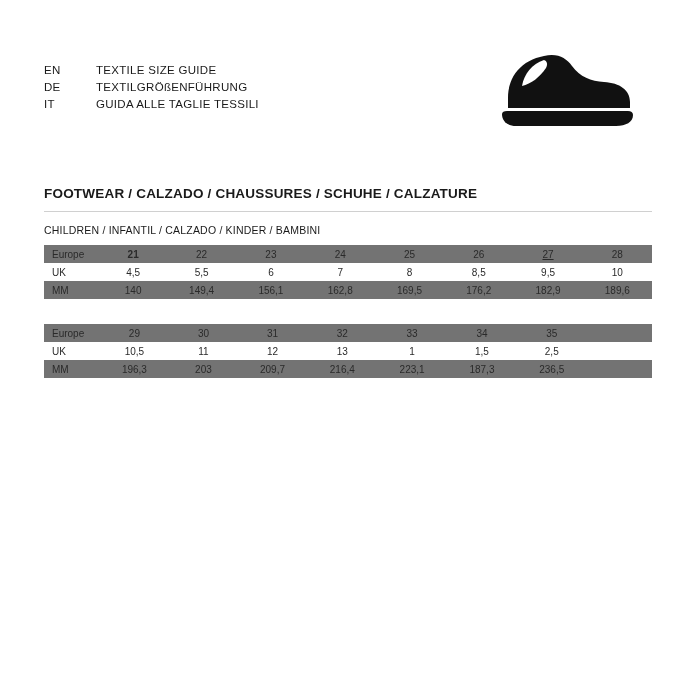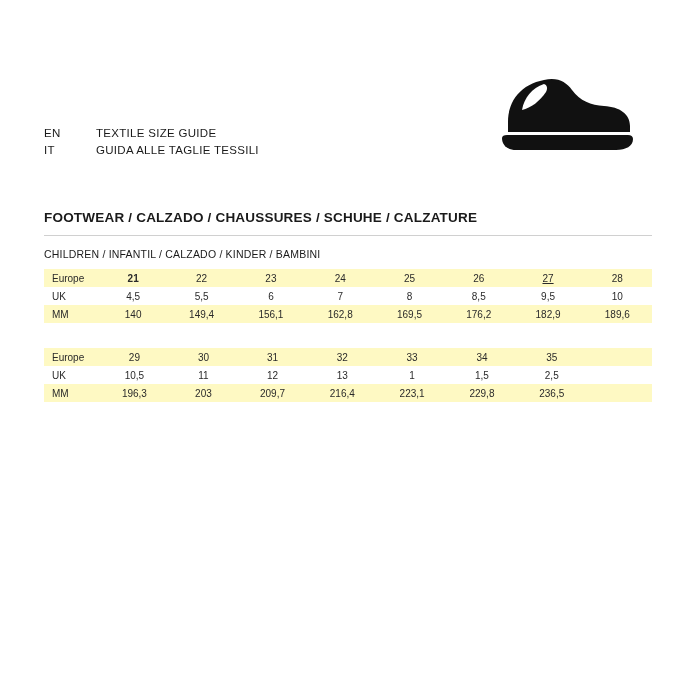--- a/index.html
+++ b/index.html
@@ -21,22 +21,21 @@
     width: 700px;
     height: 700px;
     box-sizing: border-box;
     padding: 40px 48px 0 44px;
   }
 
   
   .header {
     display: flex;
     justify-content: space-between;
-    align-items: flex-end;
-    margin-top: 24px;
+    align-items: center;
   }
   .lang-table {
     border-collapse: collapse;
     font-size: 11.5px;
     letter-spacing: 0.3px;
   }
   .lang-table td {
     padding: 2.5px 0;
     vertical-align: top;
     white-space: nowrap;
@@ -78,21 +77,21 @@
 
   
   .size-table {
     border-collapse: collapse;
     margin-top: 9px;
     font-size: 10px;
     color: #2a2a2a;
   }
   .size-table tr.row-head td,
   .size-table tr.row-mm td {
-    background: #fef9c3;
+    background: #737373;
   }
   .size-table tr.row-uk td {
     background: #ffffff;
   }
   .size-table td {
     height: 18px;
     padding: 0 4px;
     text-align: center;
     white-space: nowrap;
   }
@@ -109,20 +108,24 @@
 <body>
 
 <div class="page">
 
   <div class="header">
     <table class="lang-table">
       <tbody>
         <tr>
           <td class="lang-code">EN</td>
           <td class="lang-text">TEXTILE SIZE GUIDE</td>
+        </tr>
+        <tr>
+          <td class="lang-code">DE</td>
+          <td class="lang-text">TEXTILGRÖßENFÜHRUNG</td>
         </tr>
         <tr>
           <td class="lang-code">IT</td>
           <td class="lang-text">GUIDA ALLE TAGLIE TESSILI</td>
         </tr>
       </tbody>
     </table>
 
     <div class="shoe-icon">
       <svg width="146" height="84" viewBox="0 0 146 84" xmlns="http://www.w3.org/2000/svg">
@@ -201,20 +204,20 @@
         <td style="width: 70px;">2,5</td>
         <td style="width: 70px;"></td>
       </tr>
       <tr class="row-mm">
         <td class="rowlabel">MM</td>
         <td style="width: 70px;">196,3</td>
         <td style="width: 70px;">203</td>
         <td style="width: 70px;">209,7</td>
         <td style="width: 70px;">216,4</td>
         <td style="width: 70px;">223,1</td>
-        <td style="width: 70px;">229,8</td>
+        <td style="width: 70px;">187,3</td>
         <td style="width: 70px;">236,5</td>
         <td style="width: 70px;"></td>
       </tr>
     </tbody>
   </table>
 
 </div>
 
 </body></html>

